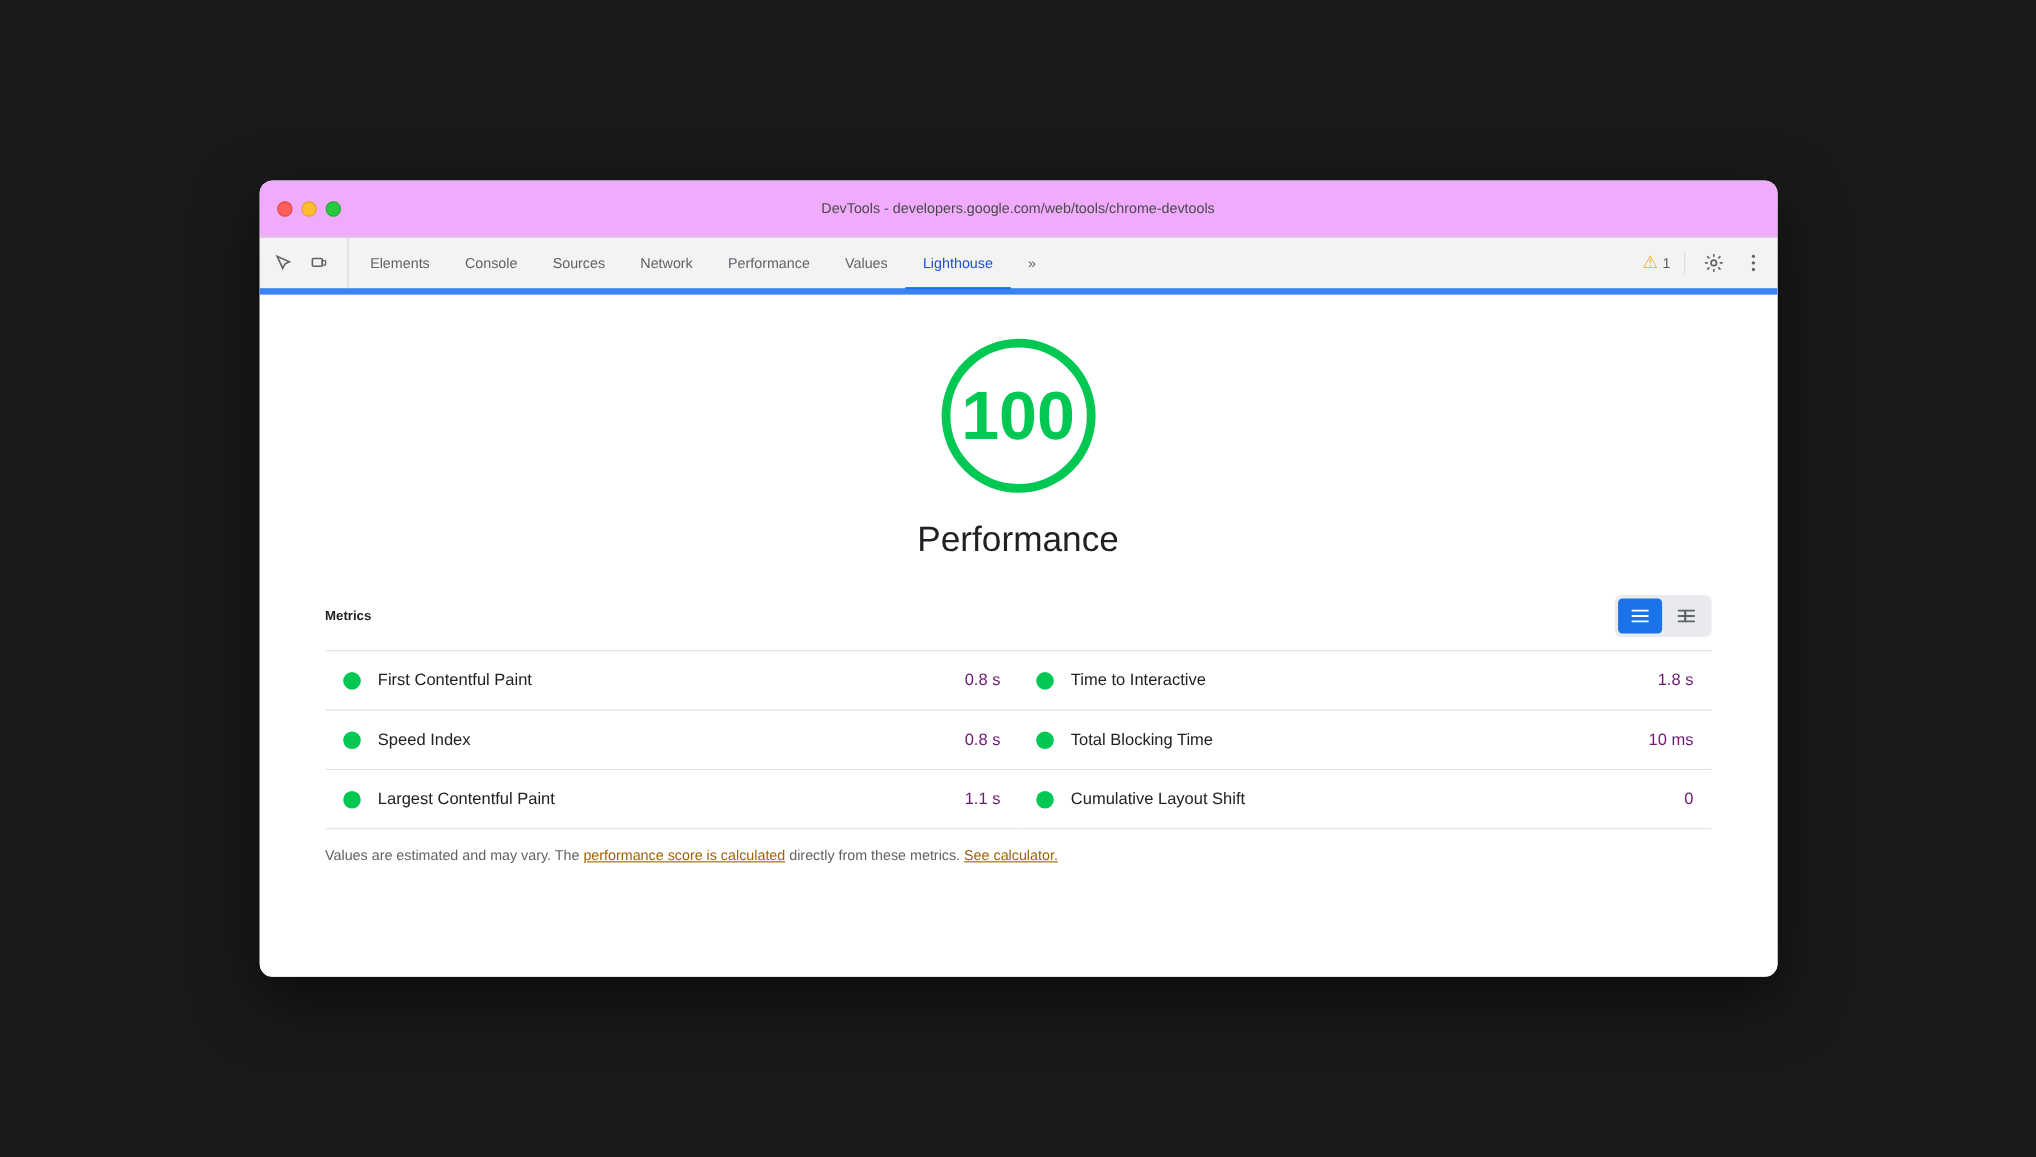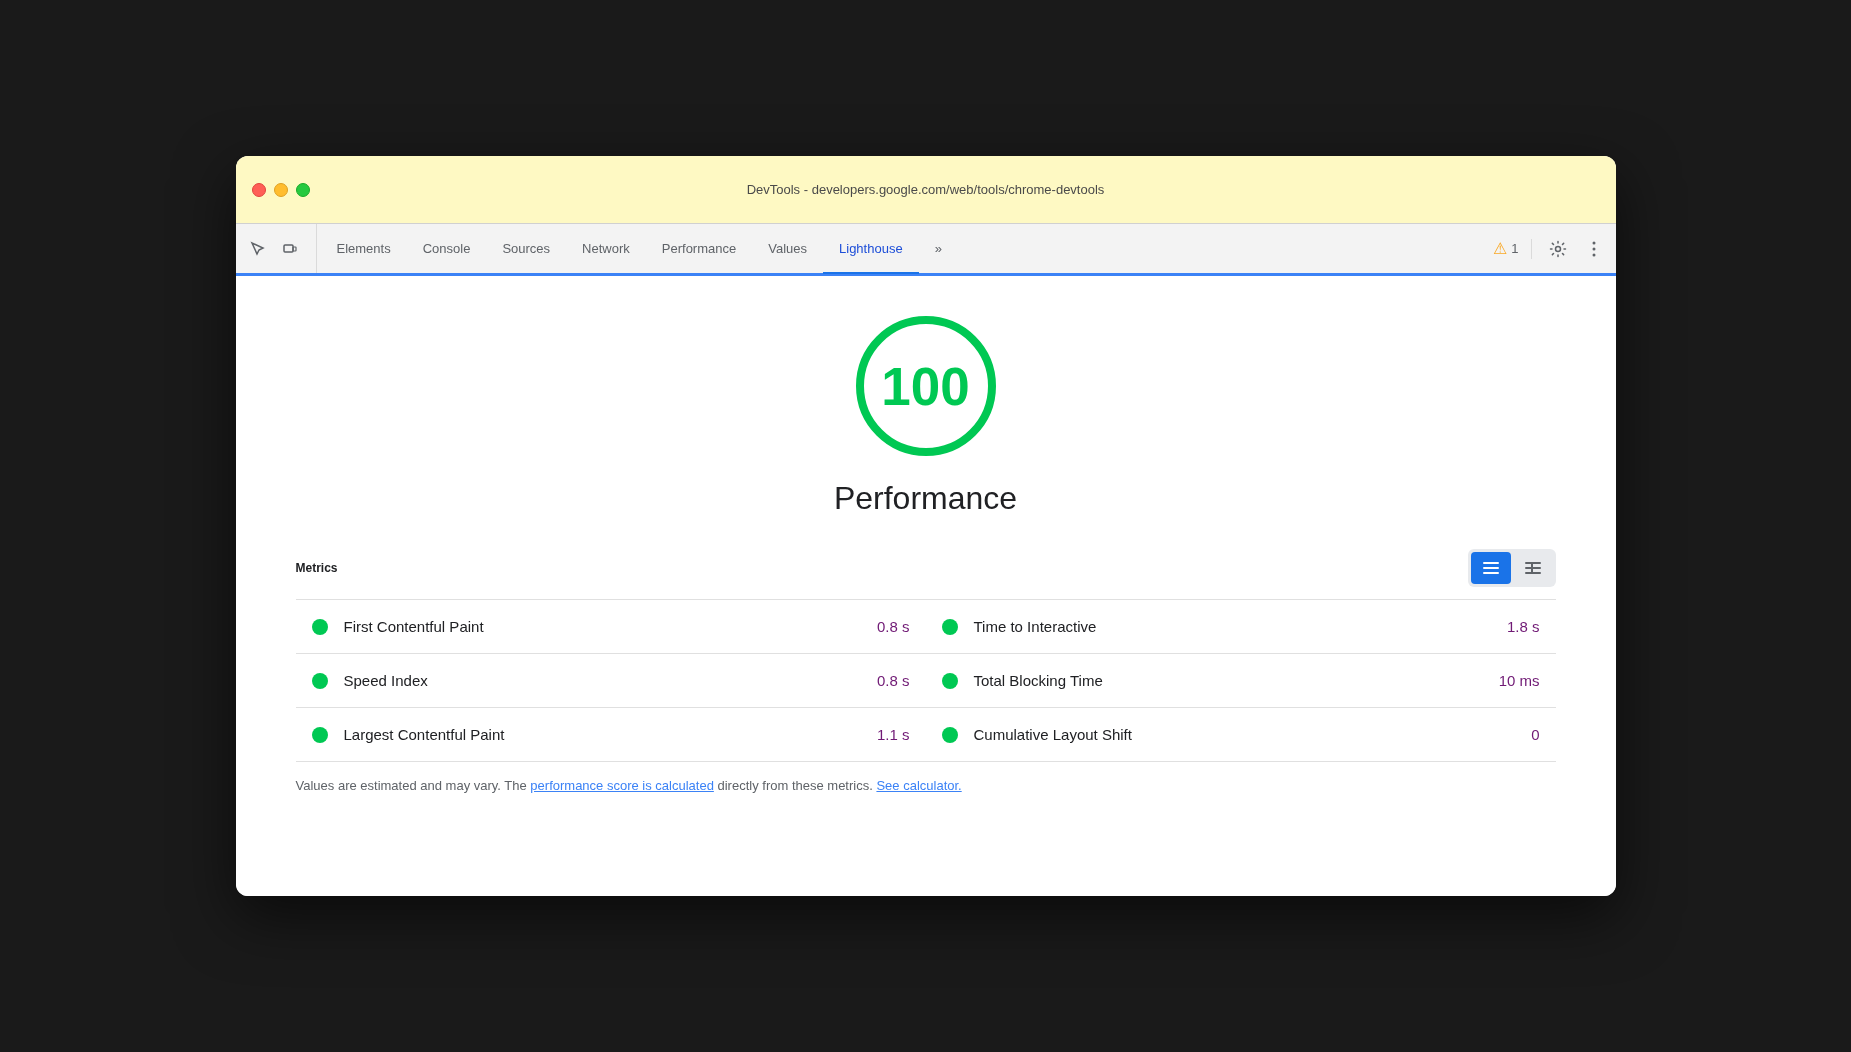--- a/index.html
+++ b/index.html
@@ -16,22 +16,22 @@
     .window {
       width: 1380px;
       background: #ffffff;
       border-radius: 12px;
       box-shadow: 0 20px 60px rgba(0,0,0,0.6);
       overflow: hidden;
     }
 
     
     .titlebar {
-      background: #fef9c3;
-      height: 68px;
+      background: #f0abfc;
+      height: 52px;
       display: flex;
       align-items: center;
       padding: 0 16px;
       border-bottom: 1px solid #d0d0d0;
       position: relative;
     }
 
     .traffic-lights {
       display: flex;
       gap: 8px;
@@ -53,21 +53,21 @@
       left: 50%;
       transform: translateX(-50%);
       font-size: 13px;
       color: #4a4a4a;
       font-weight: 400;
     }
 
     
     .devtools-toolbar {
       background: #f3f3f3;
-      border-bottom: 3px solid #3b82f6;
+      border-bottom: 6px solid #3b82f6;
       display: flex;
       align-items: stretch;
       height: 52px;
       padding: 0 8px;
     }
 
     .toolbar-icons {
       display: flex;
       align-items: center;
       gap: 4px;
@@ -180,21 +180,21 @@
       height: 140px;
       border-radius: 50%;
       border: 8px solid #00c853;
       display: flex;
       align-items: center;
       justify-content: center;
       background: #fff;
     }
 
     .score-number {
-      font-size: 53px;
+      font-size: 62px;
       font-weight: 700;
       color: #00c853;
       font-family: -apple-system, BlinkMacSystemFont, 'Segoe UI', sans-serif;
     }
 
     .score-label {
       font-size: 32px;
       font-weight: 400;
       color: #202124;
       margin-bottom: 32px;
@@ -294,21 +294,21 @@
     .footer-note {
       margin-top: 16px;
       font-size: 13px;
       color: #5f6368;
       text-align: left;
       width: 100%;
       max-width: 1260px;
     }
 
     .footer-note a {
-      color: #3b82f6;
+      color: #a16207;
       text-decoration: underline;
     }
   </style>
 </head>
 <body>
 
 <div class="window">
 
   <div class="titlebar">
     <div class="traffic-lights">

